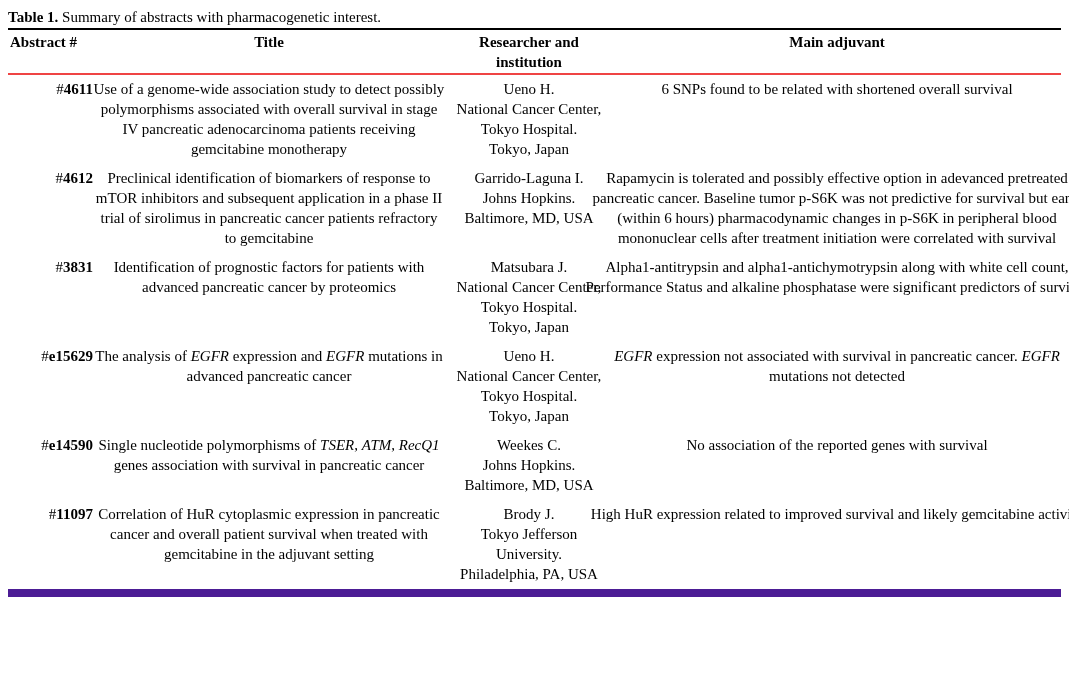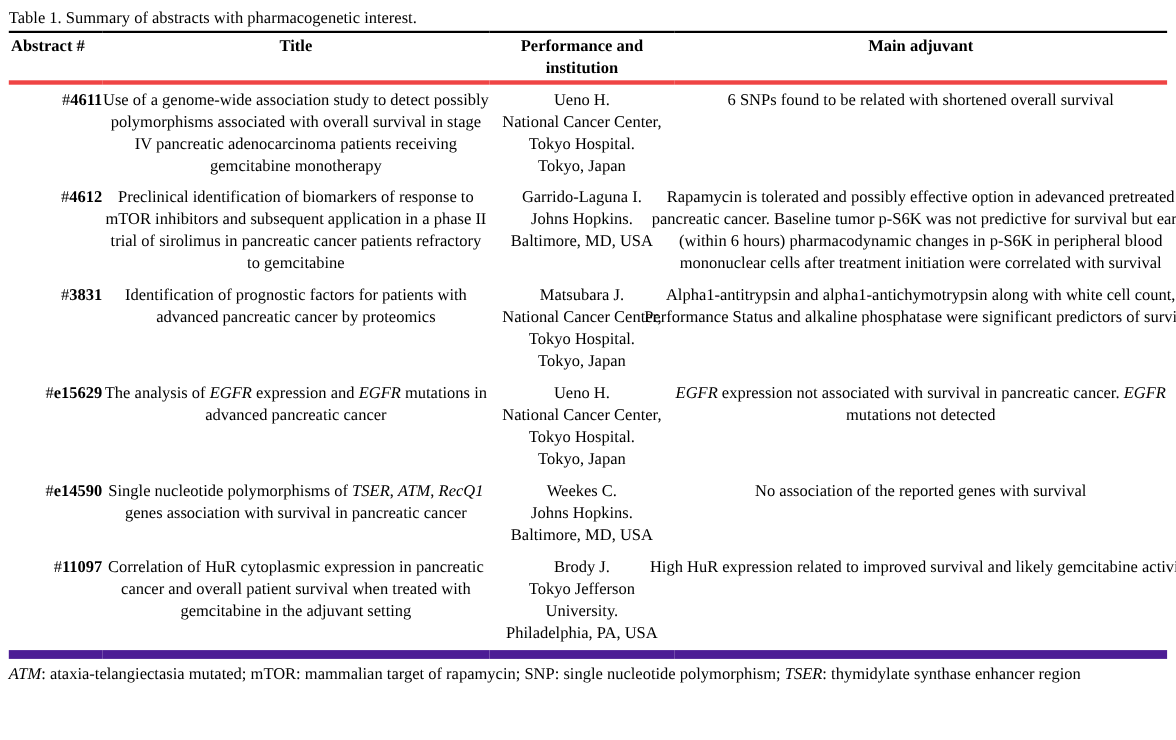--- a/index.html
+++ b/index.html
@@ -12,34 +12,34 @@
   .page {
     width: 1069px; height: 673px;
     padding: 7px 8px 0 8px;
     overflow: hidden;
   }
   .caption {
     width: 1053px;
     line-height: 20px;
     padding-bottom: 1px;
   }
-  .b { font-weight: normal; }
+  .b { font-weight: bold; }
   table.paper-table {
     width: 1053px;
     border-collapse: collapse;
     table-layout: fixed;
     border-top: 2px solid #000;
   }
   thead th {
     font-weight: bold;
     vertical-align: top;
     text-align: center;
     line-height: 20px;
     padding: 2px 0 1px 0;
-    border-bottom: 4px solid #ef4444;
+    border-bottom: 2px solid #ef4444;
   }
   thead th.col-abstract { text-align: left; padding-left: 2px; }
   tbody td {
     vertical-align: top;
     text-align: center;
     line-height: 20px;
     padding: 4px 0 5px 0;
   }
   tbody tr:last-child td { border-bottom: 8px solid #4c1d95; }
   td.abstract-cell {
@@ -74,21 +74,21 @@
     <colgroup>
       <col style="width:85px">
       <col style="width:352px">
       <col style="width:168px">
       <col style="width:448px">
     </colgroup>
     <thead>
       <tr>
         <th class="col-abstract">Abstract #</th>
         <th>Title</th>
-        <th>Performance and institution</th>
+        <th>Researcher and institution</th>
         <th>Main adjuvant</th>
       </tr>
     </thead>
     <tbody>
         <tr>
     <td class="abstract-cell"><span>#</span><span class="num">4611</span></td>
     <td>Use of a genome-wide association study to detect possibly polymorphisms associated with overall survival in stage IV pancreatic adenocarcinoma patients receiving gemcitabine monotherapy</td>
     <td>
             <div class="rline">Ueno H.</div>
             <div class="rline">National Cancer Center,</div>
@@ -158,15 +158,14 @@
             <div class="rline">University.</div>
             <div class="rline">Philadelphia, PA, USA</div>
           </td>
     <td>
             <div class="fwrap">High HuR expression related to improved survival and likely gemcitabine activity</div>
           </td>
   </tr>
       </tbody>
   </table>
 
-  <div class="footnote"><i>ATM</i>: ataxia-telangiectasia mutated; mTOR: mammalian target of rapamycin; SNP: single nucleotide polymorphism; <i>TSER</i>: thymidylate synthase enhancer region</div>
 
 </div>
 
 </body></html>

